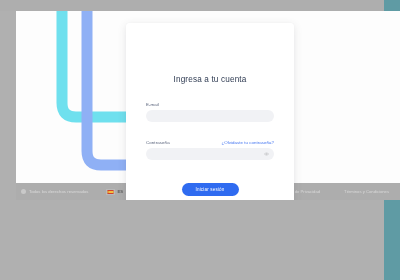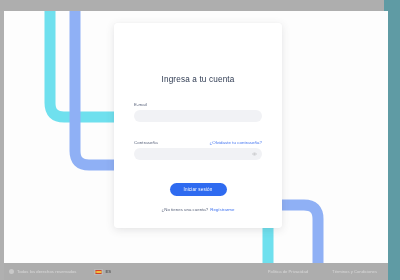--- a/index.html
+++ b/index.html
@@ -18,22 +18,22 @@
     position:absolute; top:0; right:0;
     width:16px; height:280px;
     background:#5f9ba4;
   }
   #chrome-top {
     position:absolute; top:0; left:0;
     width:384px; height:11px;
     background:#aeaeae;
   }
   #page {
-    position:absolute; top:11px; left:4px;
-    width:384px; height:269px;
+    position:absolute; top:11px; left:16px;
+    width:384px; height:189px;
     background:#fdfdfd;
     overflow:hidden;
   }
   #ribbons { position:absolute; top:0; left:0; width:384px; height:252px; }
   
   #card {
     position:absolute;
     left:110px; top:12px;
     width:168px; height:205px;
     background:#ffffff;

